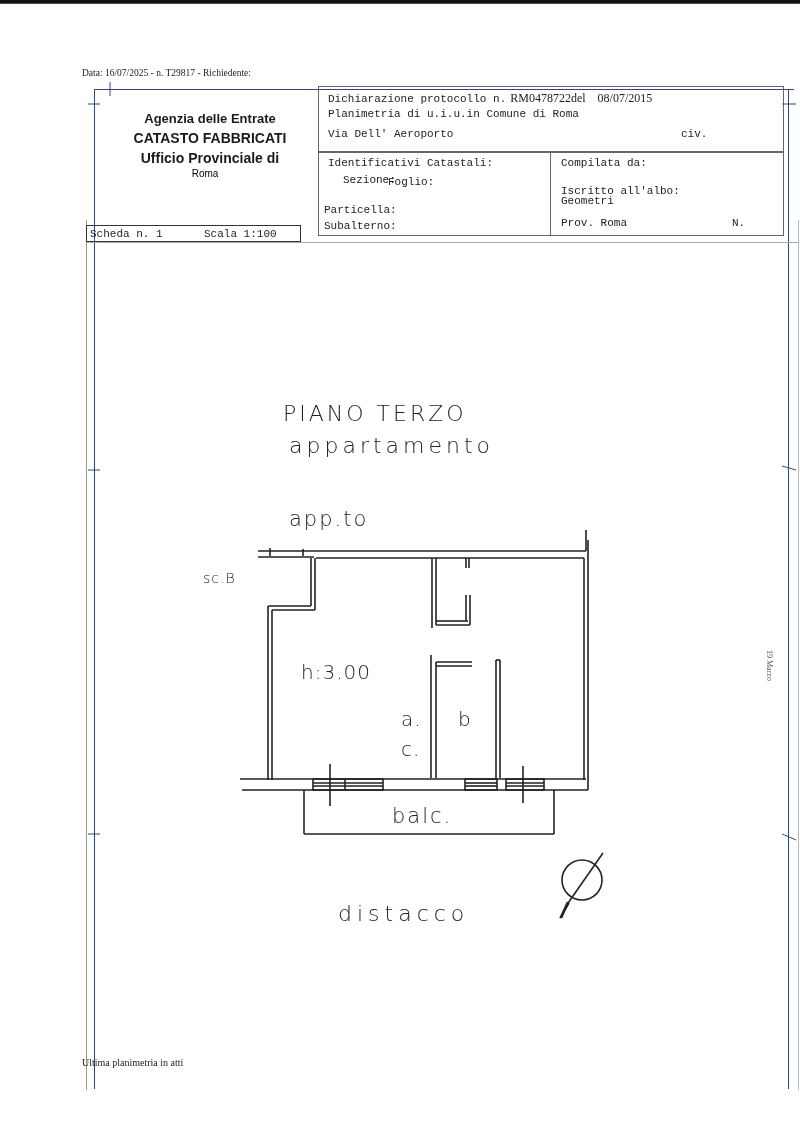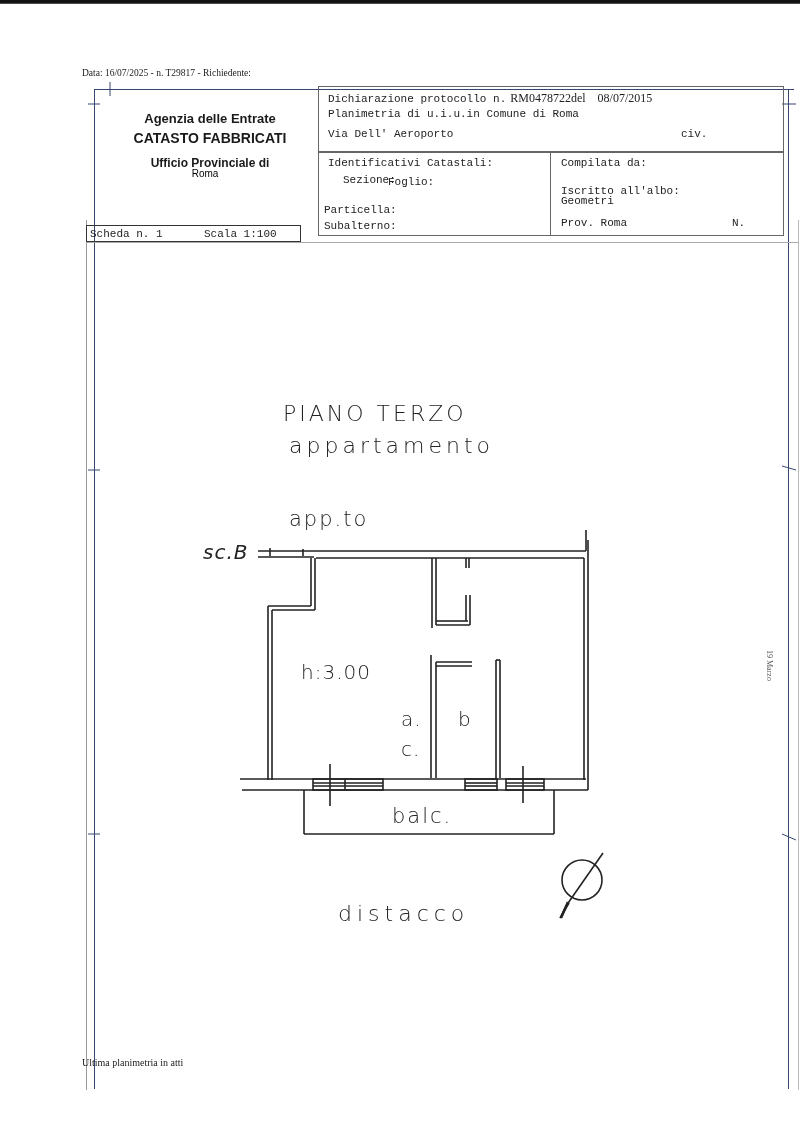--- a/index.html
+++ b/index.html
@@ -35,21 +35,21 @@
     <line x1="88" y1="470" x2="100" y2="470"></line>
     <line x1="88" y1="834" x2="100" y2="834"></line>
     <line x1="782" y1="104" x2="796" y2="104"></line>
     <line x1="782" y1="466" x2="796" y2="470"></line>
     <line x1="782" y1="834" x2="796" y2="840"></line>
   </g>
 </svg>
 
 <div class="abs sans-b" style="left:110px; top:111px; width:200px; font-size:13px; font-weight:bold;">Agenzia delle Entrate</div>
 <div class="abs sans-b" style="left:104px; top:130px; width:212px; font-size:14px;">CATASTO FABBRICATI</div>
-<div class="abs sans-b" style="left:110px; top:156px; width:200px; font-size:12px;">Ufficio Provinciale di</div>
+<div class="abs sans-b" style="left:110px; top:150px; width:200px; font-size:14px;">Ufficio Provinciale di</div>
 <div class="abs" style="left:160px; top:168px; width:90px; text-align:center; font-family:'Liberation Sans',sans-serif; font-size:10px; color:#000000;">Roma</div>
 
 <div class="box" style="left:318px; top:86px; width:466px; height:66px; border-color:#666;"></div>
 <div class="abs" style="left:328px; top:88px; white-space:nowrap;">
   <span class="mono">Dichiarazione protocollo n.</span>
   <span class="serif-lg">RM0478722del</span>
   <span class="serif-lg" style="margin-left:8px;">08/07/2015</span>
 </div>
 <div class="abs mono" style="left:328px; top:108px;">Planimetria di u.i.u.in Comune di Roma</div>
 <div class="abs mono" style="left:328px; top:128px;">Via Dell' Aeroporto</div>
@@ -70,21 +70,21 @@
 <div class="abs mono" style="left:732px; top:217px;">N.</div>
 
 <div class="box" style="left:86px; top:225px; width:215px; height:17px; border-color:#333;"></div>
 <div class="abs mono" style="left:90px; top:228px;">Scheda n. 1</div>
 <div class="abs mono" style="left:204px; top:228px;">Scala 1:100</div>
 <div class="abs" style="left:86px; top:242px; width:712px; height:1px; background:#aaa;"></div>
 
 <div class="abs plan-text" style="left:283px; top:401px; font-size:22px;">PIANO TERZO</div>
 <div class="abs plan-text" style="left:289px; top:433px; font-size:22px; letter-spacing:4px;">appartamento</div>
 <div class="abs plan-text" style="left:289px; top:507px; font-size:21px; letter-spacing:2px;">app.to</div>
-<div class="abs plan-text" style="left:203px; top:540px; font-size:20px; letter-spacing:1px;font-style:italic;">sc.B</div>
+<div class="abs plan-text" style="left:203px; top:570px; font-size:14px; letter-spacing:1px;">sc.B</div>
 <div class="abs plan-text" style="left:301px; top:660px; font-size:20px; letter-spacing:1px;">h:3.00</div>
 <div class="abs plan-text" style="left:401px; top:707px; font-size:20px; letter-spacing:1px;">a.</div>
 <div class="abs plan-text" style="left:401px; top:737px; font-size:20px; letter-spacing:1px;">c.</div>
 <div class="abs plan-text" style="left:458px; top:707px; font-size:20px;">b</div>
 <div class="abs plan-text" style="left:392px; top:798px; font-size:21px; letter-spacing:2px;margin-top:6px;">balc.</div>
 <div class="abs plan-text" style="left:338px; top:854px; font-size:22px; letter-spacing:5px;margin-top:47px;">distacco</div>
 
 <svg width="800" height="1131">
   <g stroke="#222" stroke-width="1.6" fill="none">
 

